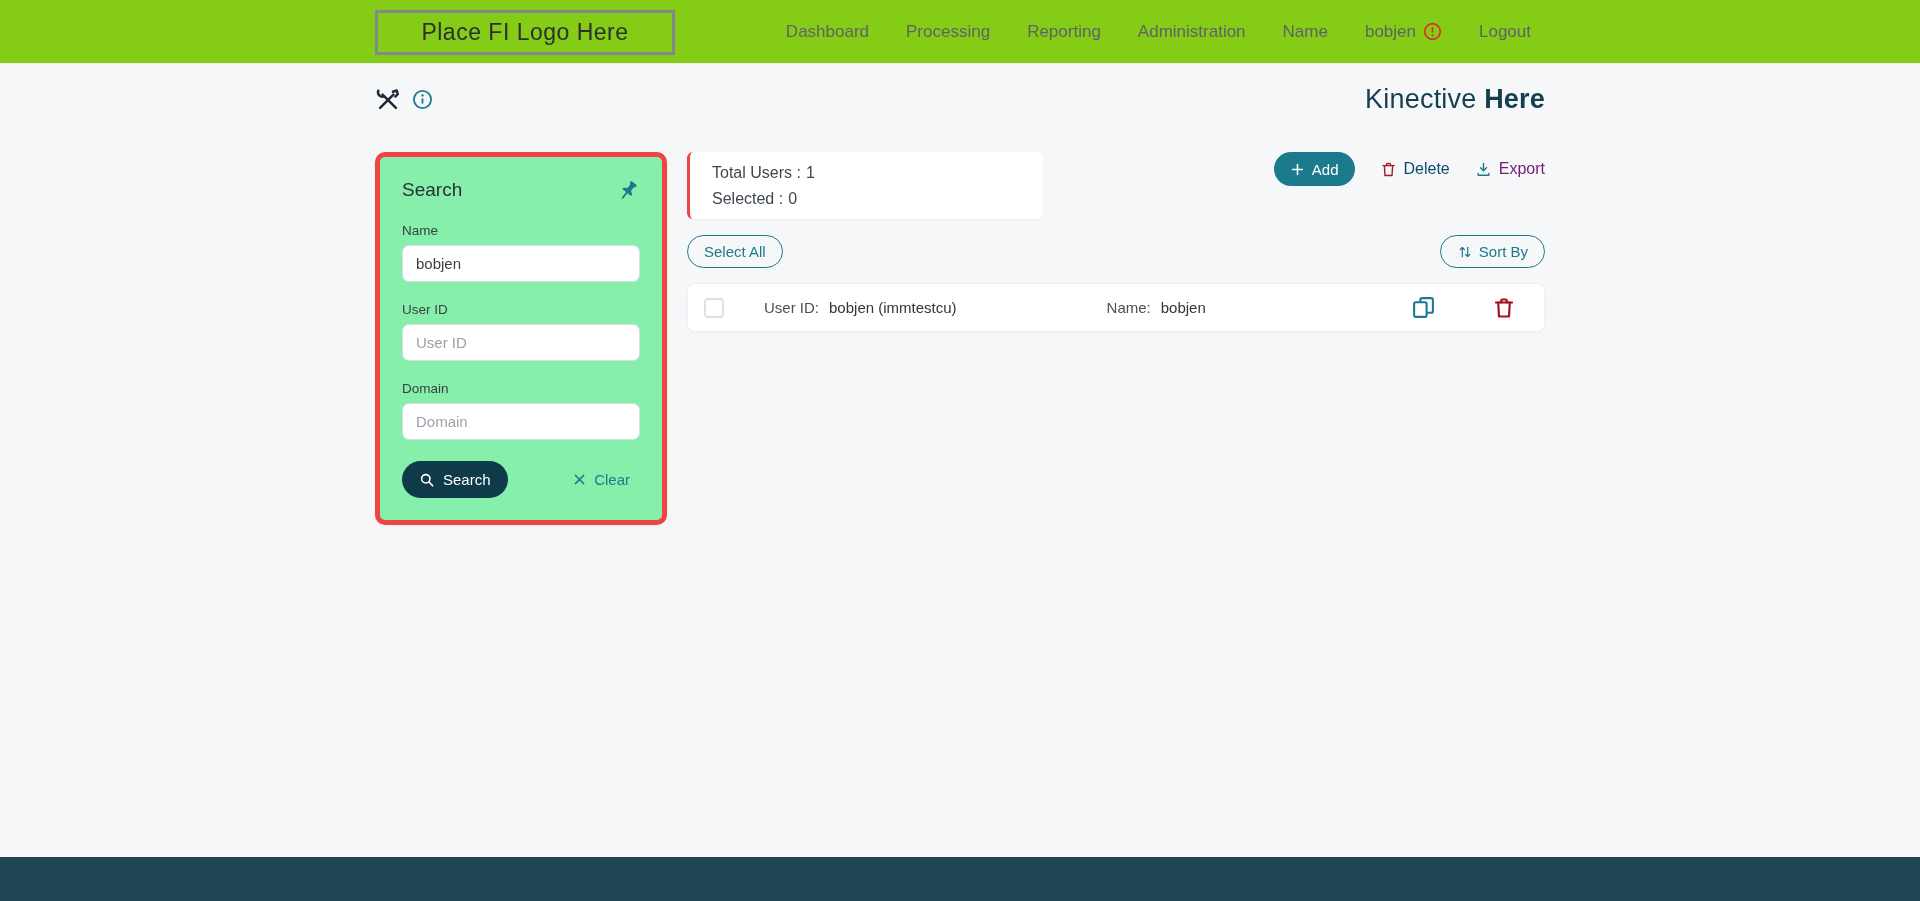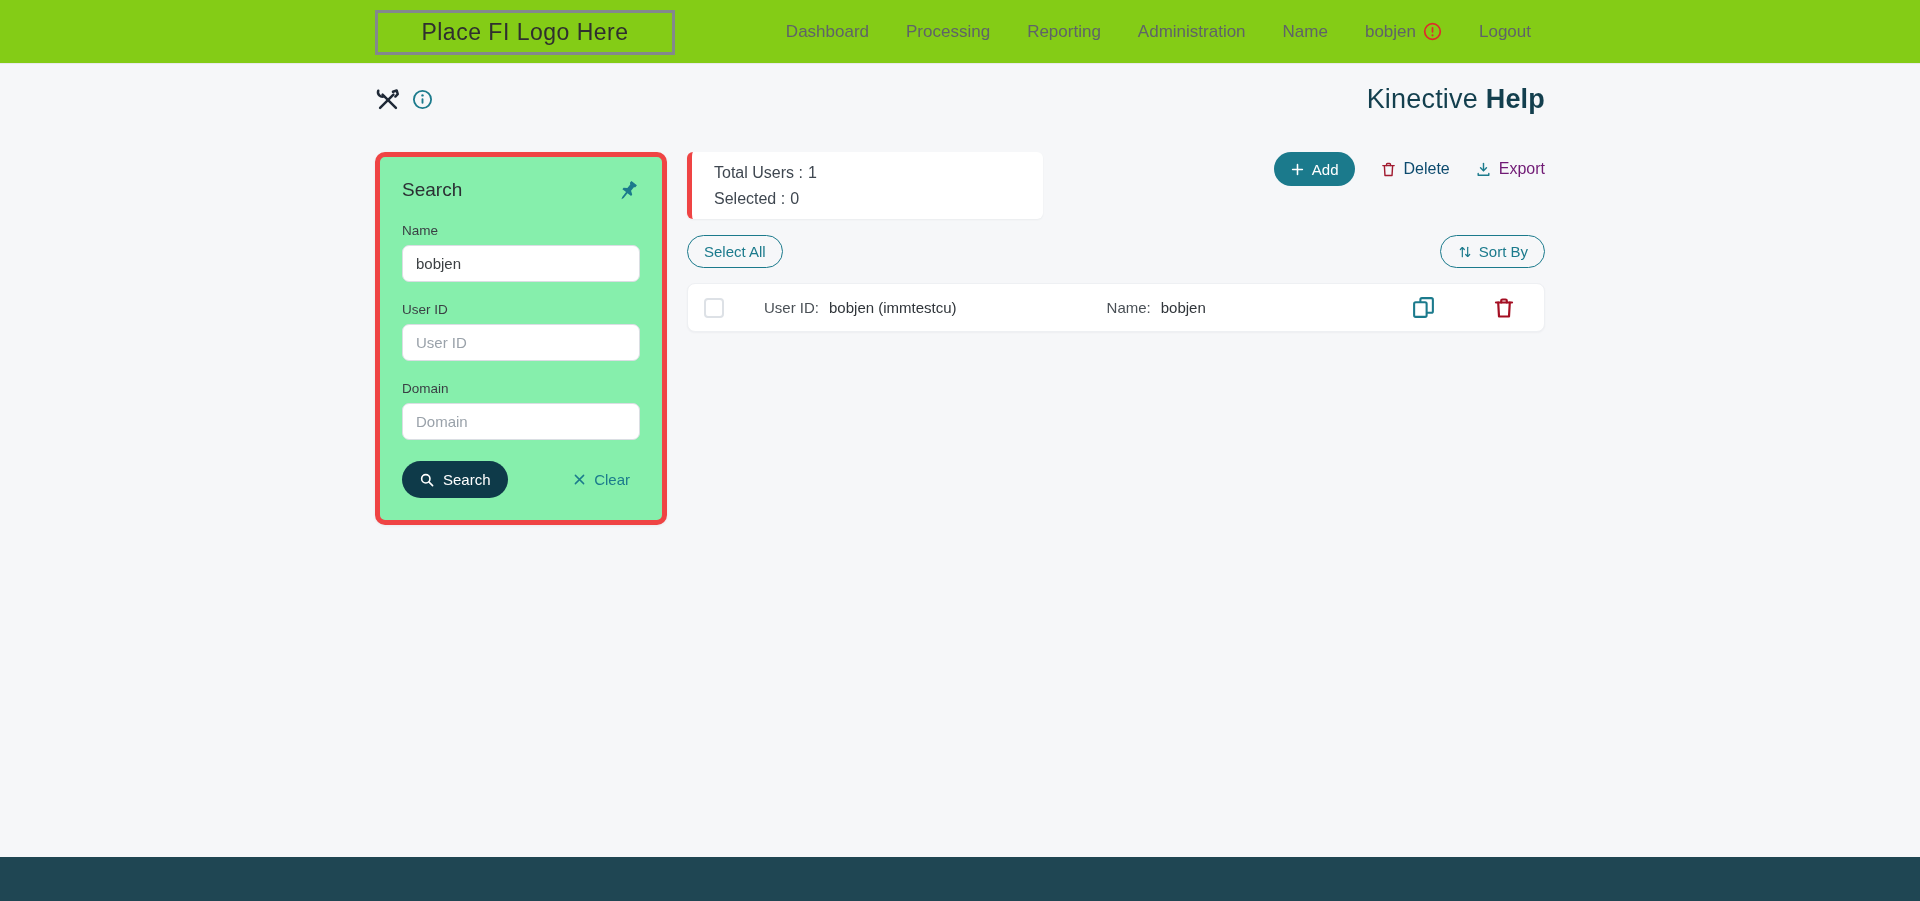--- a/index.html
+++ b/index.html
@@ -49,21 +49,21 @@
   .search-actions { margin-top:21px; display:flex; align-items:center; justify-content:space-between; }
   .btn-search { display:flex; align-items:center; gap:8px; background:#0e3a49; color:#fff;
                 border:none; border-radius:19px; height:37px; padding:0 17px;
                 font-size:15px; cursor:pointer; font-family:inherit; }
   .btn-clear { display:flex; align-items:center; gap:7px; background:none; border:none;
                color:#1b7a8c; font-size:15px; cursor:pointer; font-family:inherit; margin-right:10px; }
   
   .content { flex:1; margin-left:20px; }
   .row1 { display:flex; align-items:flex-start; justify-content:space-between; }
   .summary-box { width:356px; min-height:61px; background:#fff; border-radius:6px;
-                 border-left:5px solid #ef4444; box-shadow:0 1px 2px rgba(20,30,40,.05);
+                 border-left:3px solid #ef4444; box-shadow:0 1px 2px rgba(20,30,40,.05);
                  padding:10px 0 10px 22px; }
   .summary-line { font-size:16px; color:#3f4750; line-height:21px; }
   .summary-line + .summary-line { margin-top:5px; }
   .summary-line .val { margin-left:5px; }
   .top-actions { display:flex; align-items:center; gap:25px; }
   .btn-add { display:flex; align-items:center; gap:7px; background:#1b7a8c; color:#fff;
              border:none; border-radius:17px; height:34px; padding:12px 16px;
              font-size:15px; cursor:pointer; font-family:inherit; }
   .btn-text { display:flex; align-items:center; gap:7px; background:none; border:none;
               font-size:16px; cursor:pointer; font-family:inherit; }
@@ -128,21 +128,21 @@
         <path d="M16.6 4.4 20 3.2 21 6.6 18.8 8.8"></path>
       </svg>
       <svg class="info-icon" viewBox="0 0 20 20">
         <circle cx="10" cy="10" r="8.2" fill="none" stroke="#1b7a8c" stroke-width="1.7"></circle>
         <rect x="9.1" y="8.7" width="1.8" height="5.4" rx="0.9" fill="#1b7a8c"></rect>
         <circle cx="10" cy="6.1" r="1.15" fill="#1b7a8c"></circle>
       </svg>
     </div>
     <div class="brand">
       <span>Kinective</span>
-      <b>Help</b>
+      <b>Here</b>
     </div>
   </div>
 
   <div class="main">
 
     <aside class="search-card">
       <div class="search-card-head">
         <h2>Search</h2>
         <svg class="pin-icon" viewBox="0 0 24 24">
           <path d="M8.5 2h7v2.4l-1.2 1V10l3.2 2.2V14h-4.6v6.2L12 22.6l-.9-2.4V14H6.5v-1.8L9.7 10V5.4l-1.2-1z" fill="#1b7a8c"></path>

